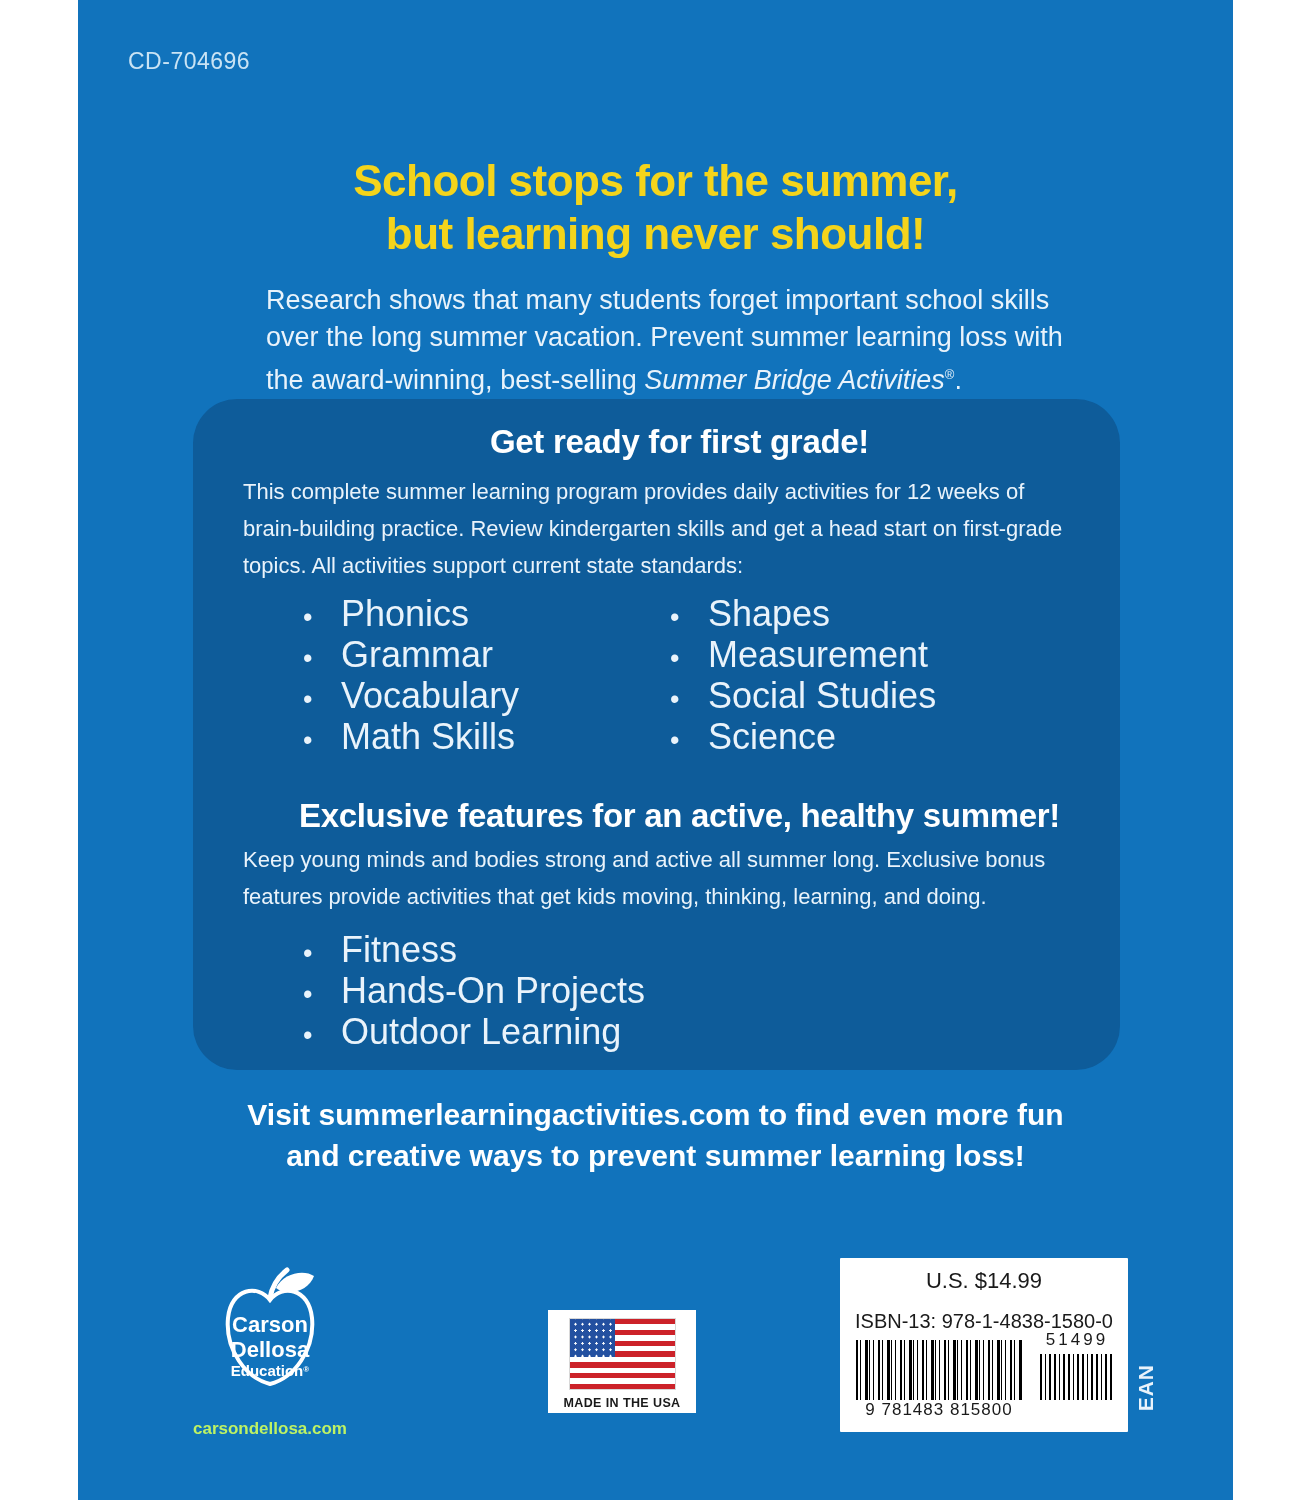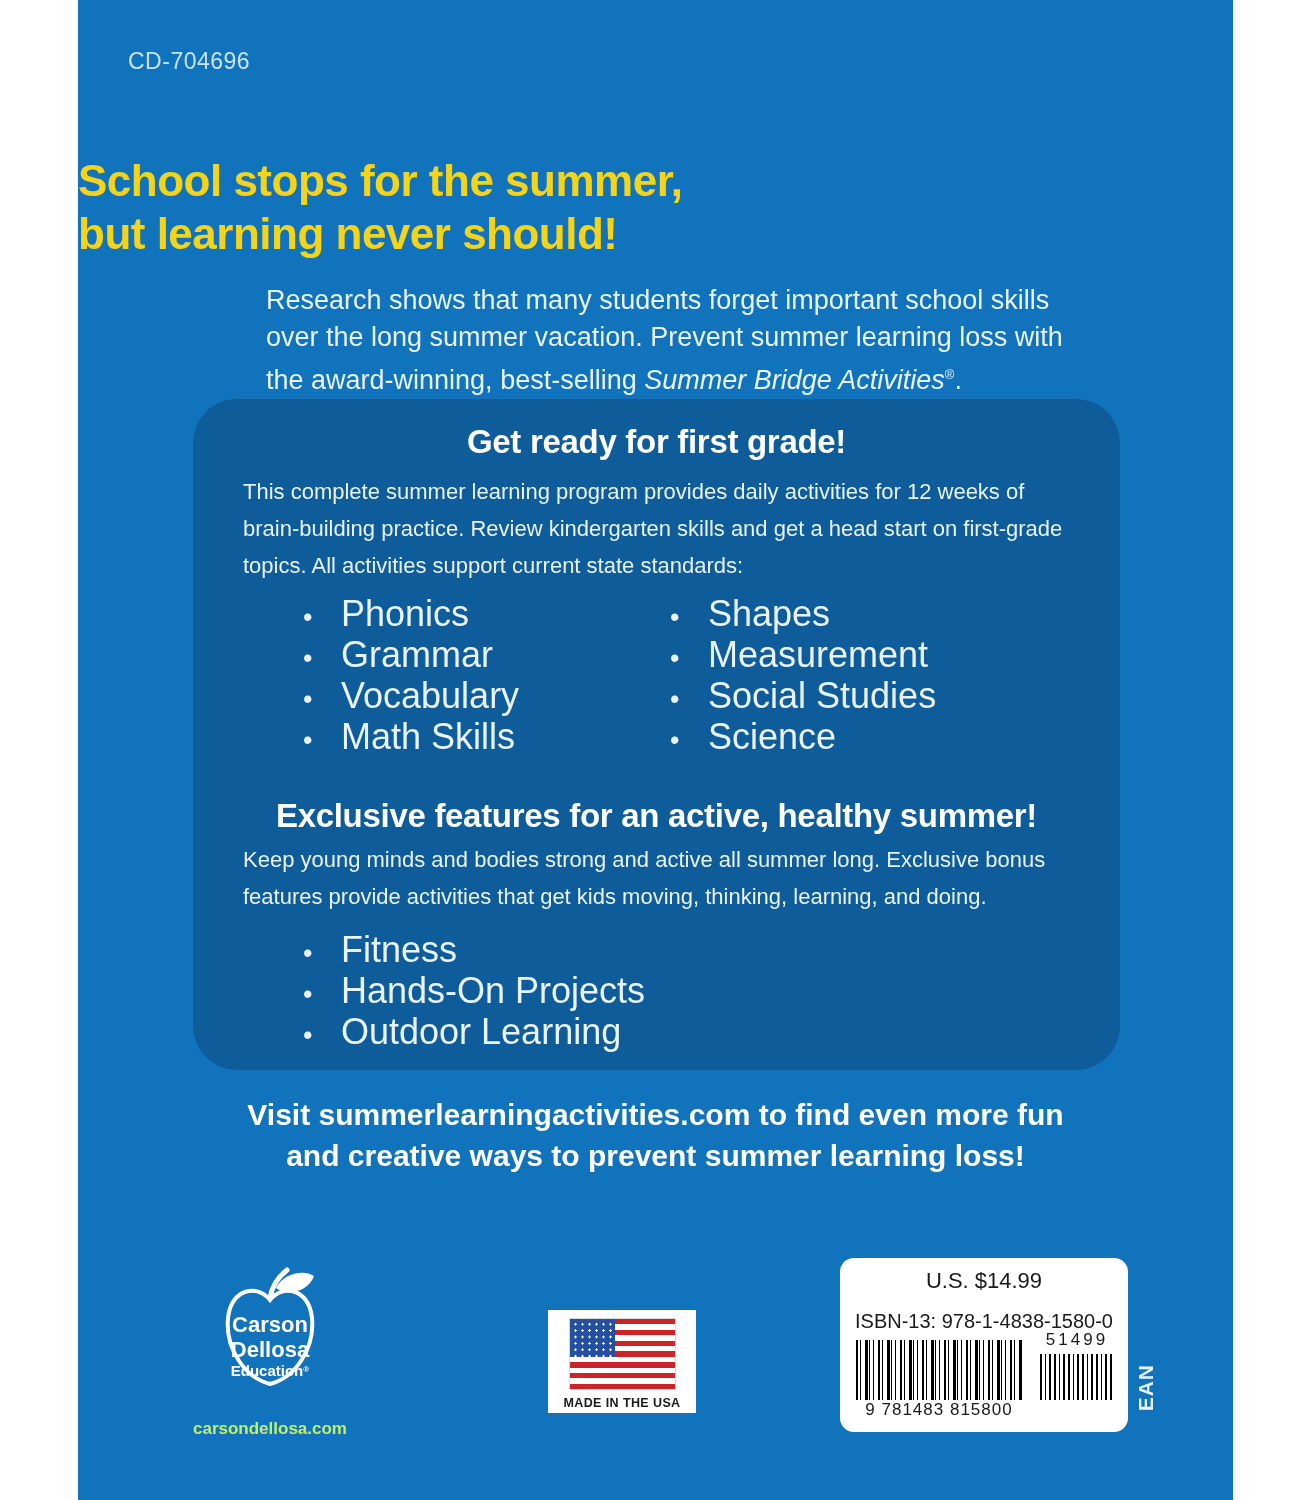--- a/index.html
+++ b/index.html
@@ -3,30 +3,30 @@
 <meta charset="utf-8">
 <style>
   html,body{margin:0;padding:0;}
   body{background:#ffffff;font-family:"Liberation Sans",sans-serif;}
   .page{position:relative;width:1313px;height:1500px;background:#ffffff;overflow:hidden;}
   .cover{position:absolute;left:78px;top:0;width:1155px;height:1500px;background:#1173BC;}
   .abs{position:absolute;}
 
   .product-code{left:50px;top:48px;font-size:23px;letter-spacing:.5px;color:#C9E3F4;}
 
-  .headline{left:0;top:154px;width:100%;color:#F4D41B;
+  .headline{left:0;top:154px;width:100%;text-align:center;color:#F4D41B;
             font-size:44px;line-height:53px;font-weight:bold;letter-spacing:-.5px;}
 
   .intro{left:188px;top:282px;width:828px;font-size:27px;line-height:37px;color:#E9F3FB;}
   .intro i{font-style:italic;}
   .intro sup{font-size:13px;}
 
   .panel{left:115px;top:399px;width:927px;height:671px;background:#0E5C9A;border-radius:44px;}
   .panel-title{left:0;top:24px;width:100%;text-align:center;color:#ffffff;
-               font-size:33px;font-weight:bold;letter-spacing:-.3px;}
+               font-size:33px;font-weight:bold;letter-spacing:-.3px;padding-left:23px;}
   .panel-desc{left:50px;top:74px;width:838px;font-size:22px;line-height:37px;color:#E9F3FB;}
   .features-title{top:398px;}
   .features-desc{top:442px;}
 
   .bullet-row{left:110px;width:780px;display:flex;}
   .skills-row{top:196px;}
   .features-row{top:532px;}
   .bullet-col{list-style:none;margin:0;padding:0;}
   .bullet-col.col-left{width:367px;}
   .bullet-col li{font-size:36px;line-height:37px;color:#E9F3FB;white-space:nowrap;}
@@ -43,21 +43,21 @@
   .flag-box{left:470px;top:1310px;width:148px;height:103px;background:#ffffff;
             box-sizing:border-box;padding-top:9px;text-align:center;}
   .flag{position:relative;width:105px;height:70px;margin:0 auto;
         background:repeating-linear-gradient(180deg,#CC2229 0 5.4px,#ffffff 5.4px 10.8px);
         outline:1px solid #d8d8d8;}
   .flag .canton{position:absolute;left:0;top:0;width:45px;height:38px;background:#2350A0;
         background-image:radial-gradient(#ffffff 1.1px,rgba(0,0,0,0) 1.4px);
         background-size:7px 6.4px;background-position:2px 2px;}
   .flag-label{margin-top:7px;font-size:12.5px;font-weight:bold;color:#1a1a1a;letter-spacing:.4px;}
 
-  .barcode-box{left:762px;top:1258px;width:288px;height:174px;background:#ffffff;border-radius:14px;}
+  .barcode-box{left:762px;top:1258px;width:288px;height:174px;background:#ffffff;border-radius:1px;}
   .bc-price{left:0;top:10px;width:100%;text-align:center;font-size:22px;color:#1a1a1a;}
   .bc-isbn{left:0;top:52px;width:100%;text-align:center;font-size:20px;color:#1a1a1a;}
   .bc-main{left:16px;top:82px;width:166px;height:60px;
            background:repeating-linear-gradient(90deg,
              #000 0 2px,#fff 2px 4px,#000 4px 5px,#fff 5px 9px,#000 9px 12px,
              #fff 12px 13px,#000 13px 14px,#fff 14px 17px,#000 17px 18px,#fff 18px 22px);}
   .bc-digits{left:6px;top:142px;width:186px;text-align:center;font-size:17px;
              letter-spacing:1px;color:#1a1a1a;white-space:nowrap;}
   .bc-supp{left:200px;top:96px;width:74px;height:46px;
            background:repeating-linear-gradient(90deg,

